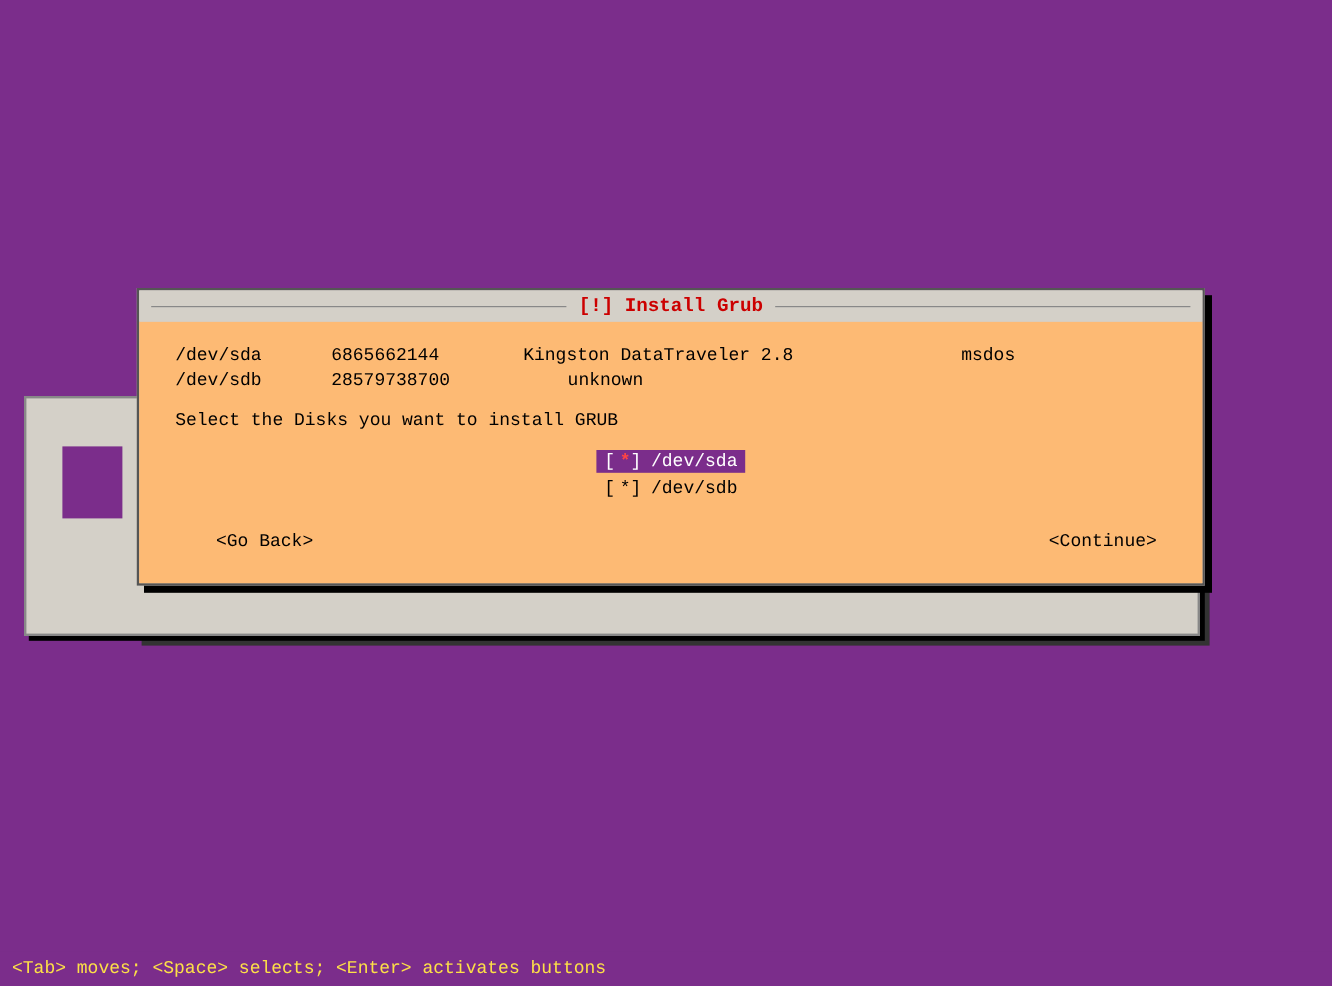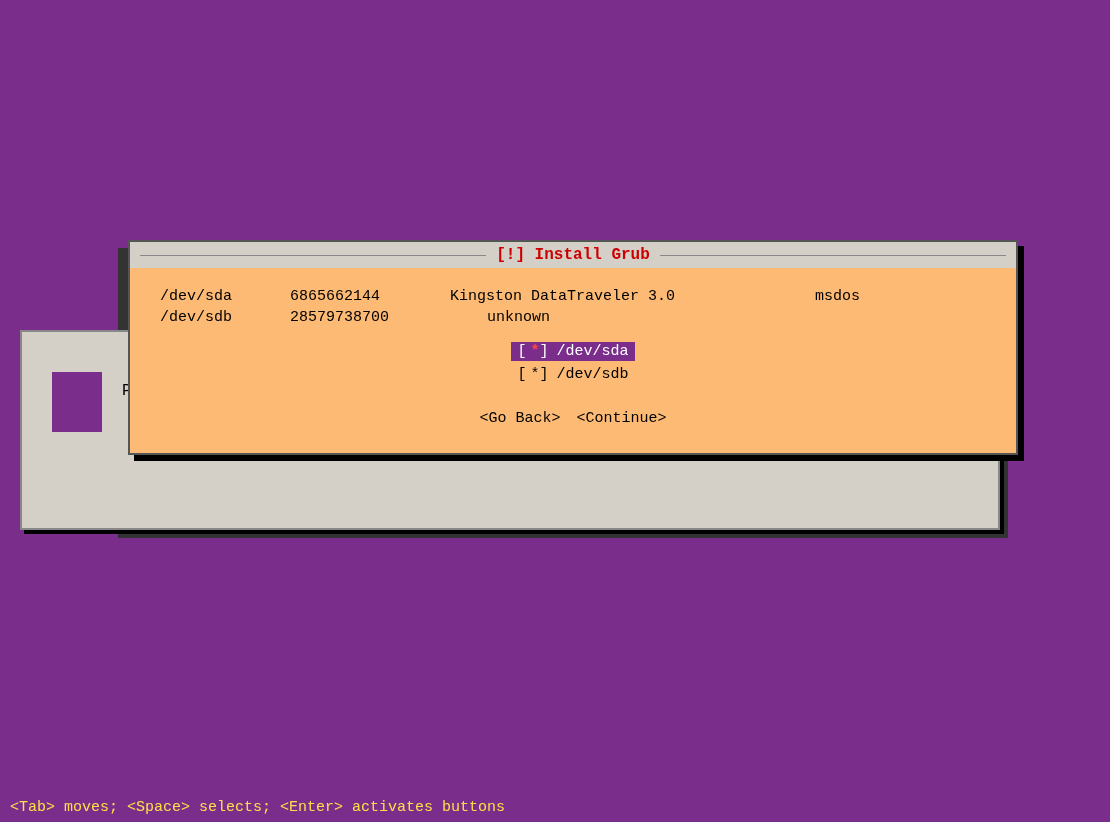--- a/index.html
+++ b/index.html
@@ -173,22 +173,23 @@
       margin-right: 4px;
     }
 
     .checkbox-mark-selected {
       color: #ff4444;
       font-weight: bold;
     }
 
     .dialog-buttons {
       display: flex;
-      justify-content: center;
+      justify-content: space-between;
       padding: 4px 0;
+      margin-left: 26px;
     }
 
     .dialog-btn {
       font-family: 'Courier New', Courier, monospace;
       font-size: 15px;
       color: #000;
       background: none;
       border: none;
       cursor: pointer;
       padding: 2px 8px;
@@ -226,44 +227,45 @@
 <div class="shadow-block"></div>
 
 <div class="bg-dialog">
   <div class="bg-dialog-left-bar"></div>
   <div class="bg-dialog-right-bar"></div>
   <div class="bg-dialog-text">
     <span>Please</span>
   </div>
 </div>
 
-<div class="main-dialog" style="z-index:2; position:absolute; top:240px; left:128px; width:890px;">
+<div class="main-dialog" style="z-index:2; position:absolute; top:240px; left:114px; width:890px;">
 
   <div class="dialog-title-bar">
     <div class="dialog-title-line"></div>
     <span class="dialog-title-text">[!] Install Grub</span>
     <div class="dialog-title-line"></div>
   </div>
 
   <div class="dialog-body">
 
     <div class="disk-list">
       <div class="disk-row">
         <span class="disk-dev">/dev/sda</span>
         <span class="disk-size">6865662144</span>
-        <span class="disk-name">Kingston DataTraveler 3.0</span>
+        <span class="disk-name">Kingston DataTraveler 2.8</span>
         <span class="disk-type">msdos</span>
       </div>
       <div class="disk-row">
         <span class="disk-dev">/dev/sdb</span>
         <span class="disk-size">28579738700</span>
         <span class="disk-type">unknown</span>
       </div>
     </div>
 
+    <div class="select-label">Select the Disks you want to install GRUB</div>
 
     <div class="checkbox-list">
       <div class="checkbox-item selected">
         <span class="checkbox-bracket">[</span>
         <span class="checkbox-mark-selected">*</span>
         <span class="checkbox-bracket">]</span>
         <span style="margin-left:4px;">/dev/sda</span>
       </div>
       <div class="checkbox-item unselected">
         <span class="checkbox-bracket">[</span>

